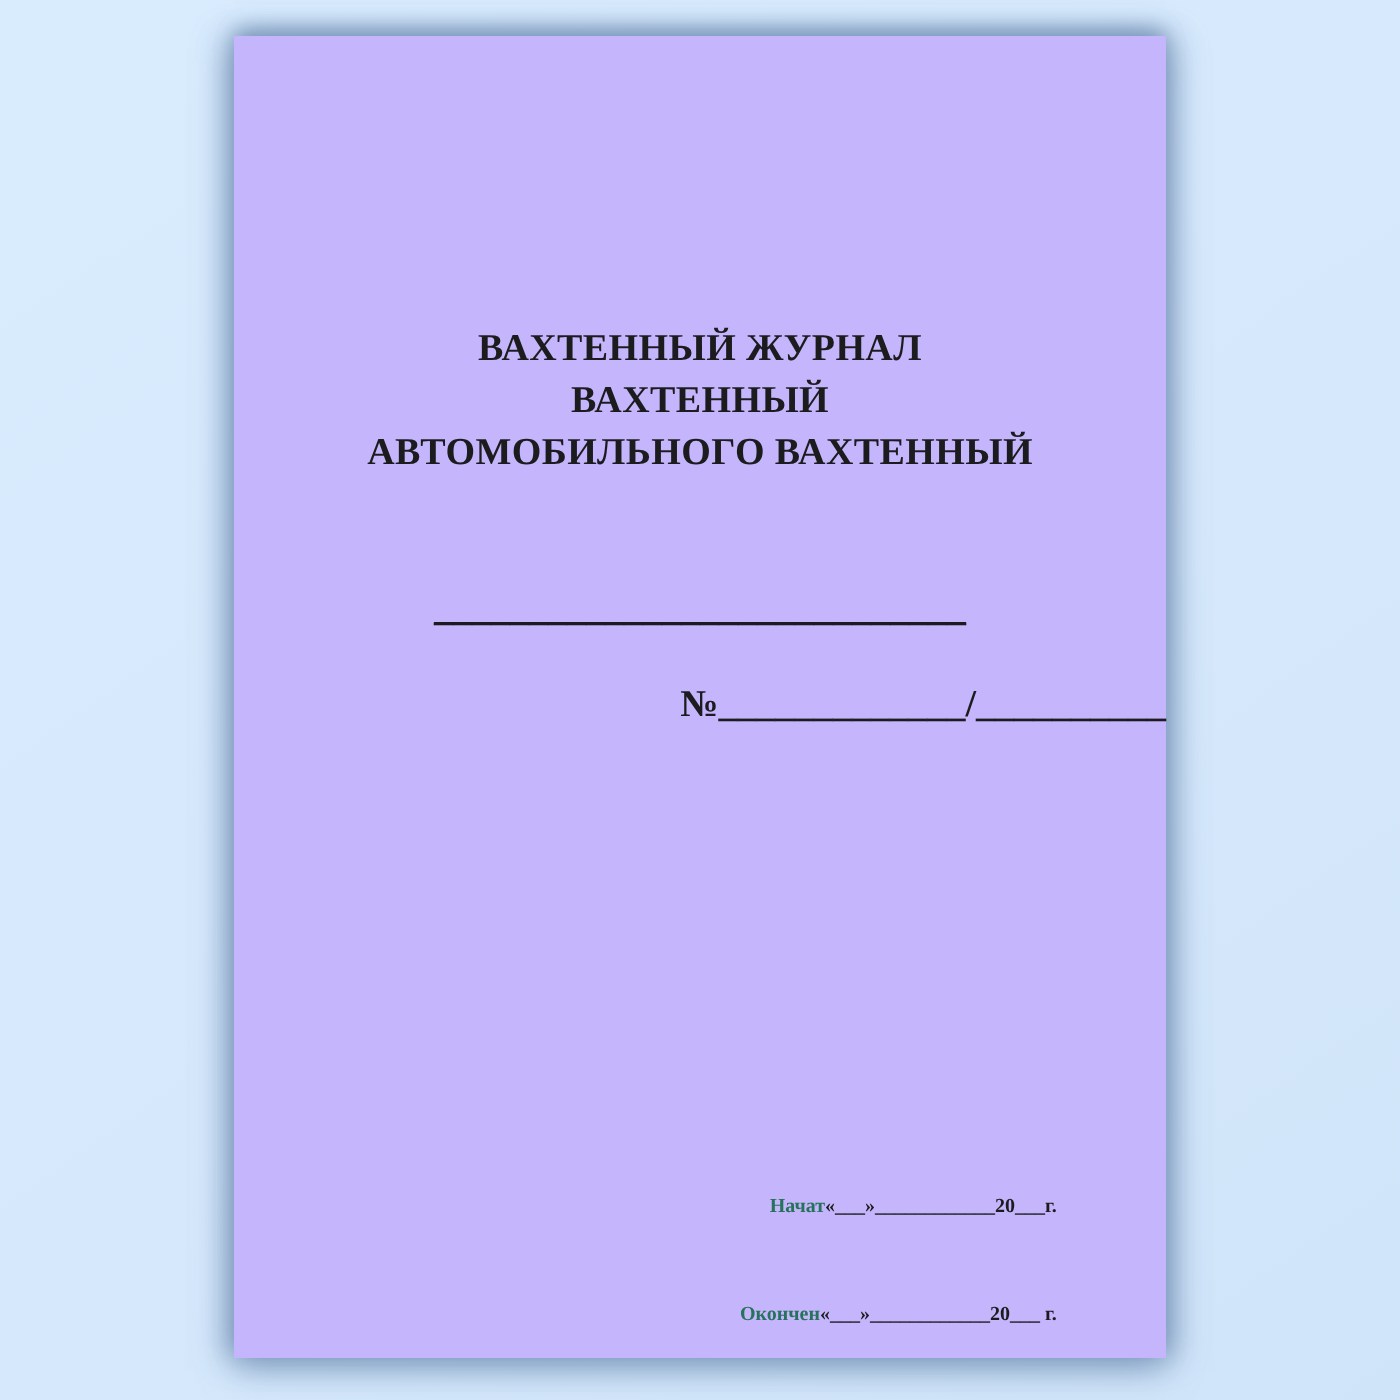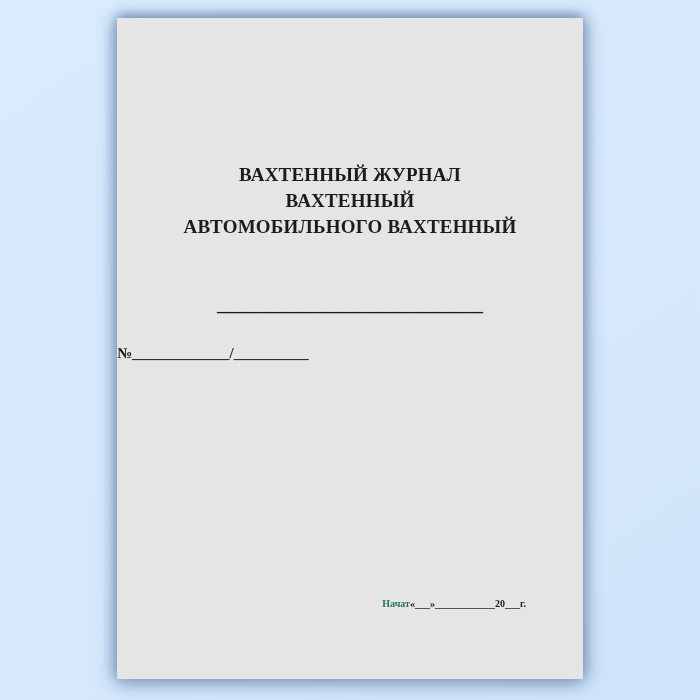--- a/index.html
+++ b/index.html
@@ -17,21 +17,21 @@
     position: relative;
     width: 700px;
     height: 700px;
   }
   .paper {
     position: absolute;
     left: 117px;
     top: 18px;
     width: 466px;
     height: 661px;
-    background: #e5e5e5;
+    background: #c4b5fd;
     box-shadow:
       0 -4px 10px -1px rgba(116, 145, 182, 0.85),
       0 6px 16px rgba(110, 140, 178, 0.55),
       -6px 0 14px rgba(110, 140, 178, 0.40),
       6px 0 14px rgba(110, 140, 178, 0.40);
   }
   .title-block {
     position: absolute;
     top: 144px;
     left: 0;
@@ -54,23 +54,23 @@
     line-height: 20px;
     font-weight: bold;
     white-space: pre;
     text-decoration: underline;
   }
   .number-line {
     position: absolute;
     top: 325px;
     left: 0;
     width: 100%;
-    text-align: left;
+    text-align: right;
     color: #1c1c1e;
-    font-size: 15px;
+    font-size: 19px;
     line-height: 20px;
     font-weight: bold;
     white-space: pre;
   }
   .dates-block {
     position: absolute;
     left: 248px;
     top: 541px;
     font-size: 10px;
     line-height: 18px;
@@ -98,16 +98,17 @@
       <div>ВАХТЕННЫЙ</div>
       <div>АВТОМОБИЛЬНОГО ВАХТЕННЫЙ</div>
     </div>
 
     <div class="blank-line">____________________________</div>
 
     <div class="number-line"><span>№</span><span>_____________</span><span>/</span><span>__________</span></div>
 
     <div class="dates-block">
       <span class="date-row"><span class="date-label">Начат</span><span class="date-value">«___»____________20___г.</span></span>
+      <span class="date-row"><span class="date-label">Окончен</span><span class="date-value">«___»____________20___ г.</span></span>
     </div>
 
   </div>
 </div>
 
 </body></html>

